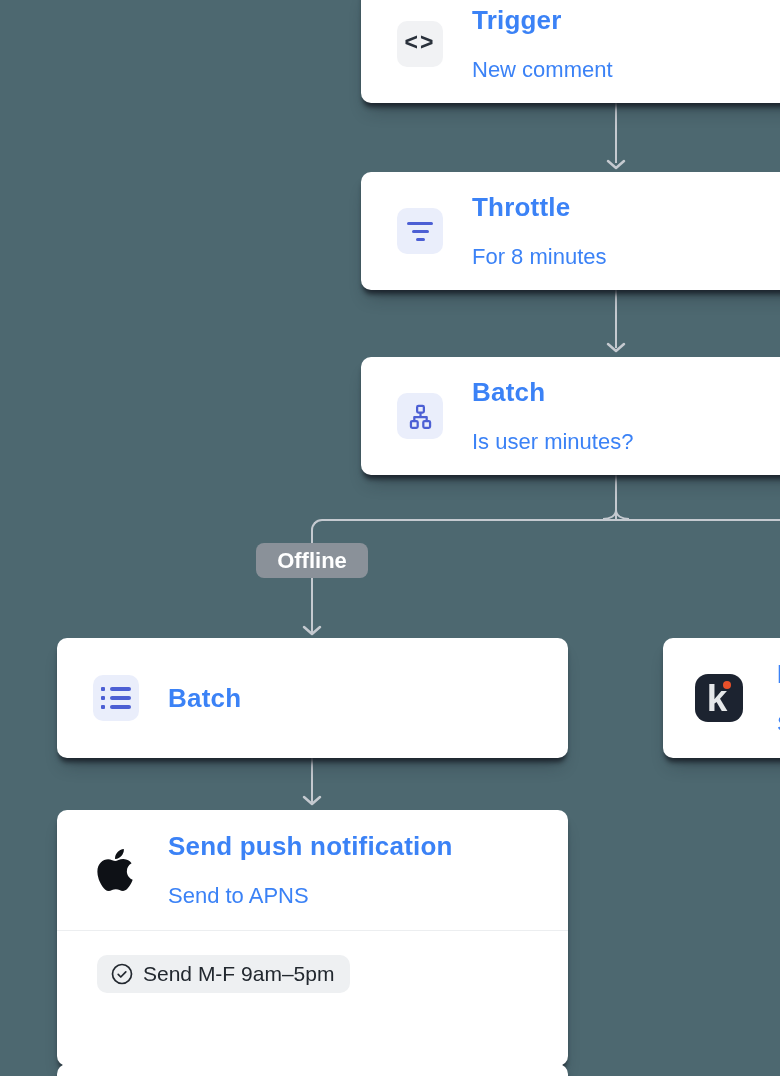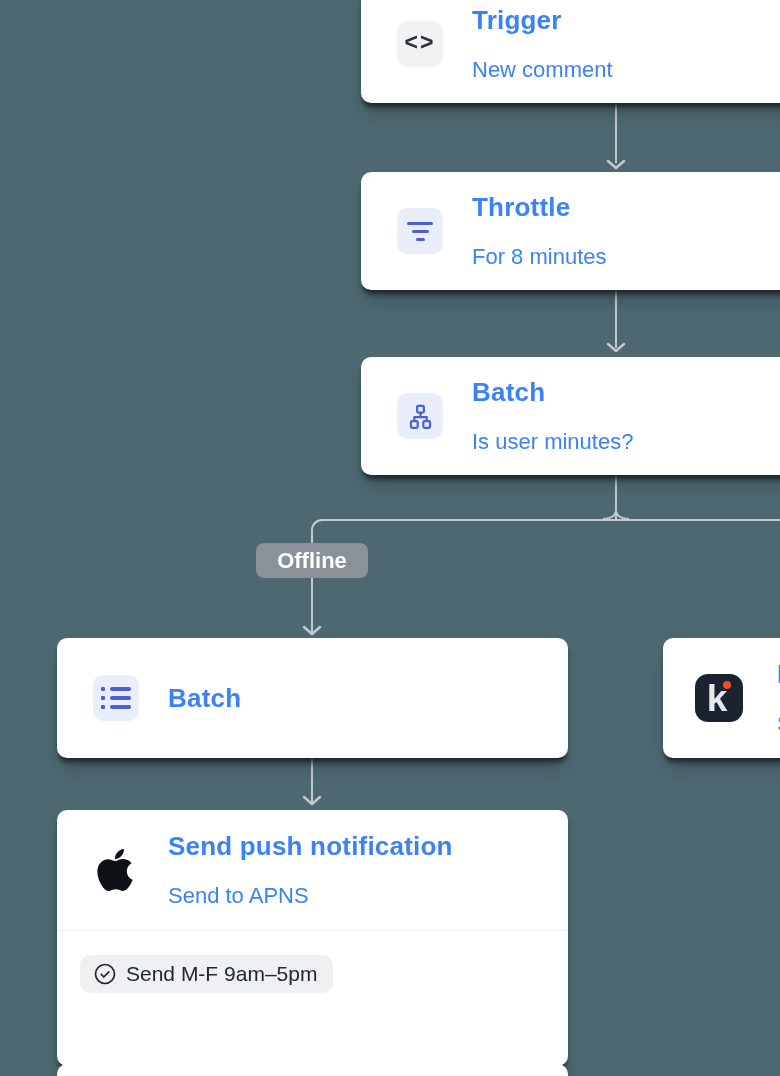--- a/index.html
+++ b/index.html
@@ -112,21 +112,21 @@
 
   
   .push-card { height: 256px; }
   .push-header { height: 120px; padding-left: 38px; }
   .push-header .node-text { margin-left: 33px; }
   .push-footer {
     border-top: 1px solid #ECEEF0;
     height: 87px;
     display: flex;
     align-items: center;
-    padding-left: 23px;
+    padding-left: 40px;
   }
   .badge {
     display: inline-flex;
     align-items: center;
     gap: 9px;
     height: 38px;
     padding: 0 16px 0 13px;
     background: #EEF0F2;
     border-radius: 10px;
     font-size: 21px;

